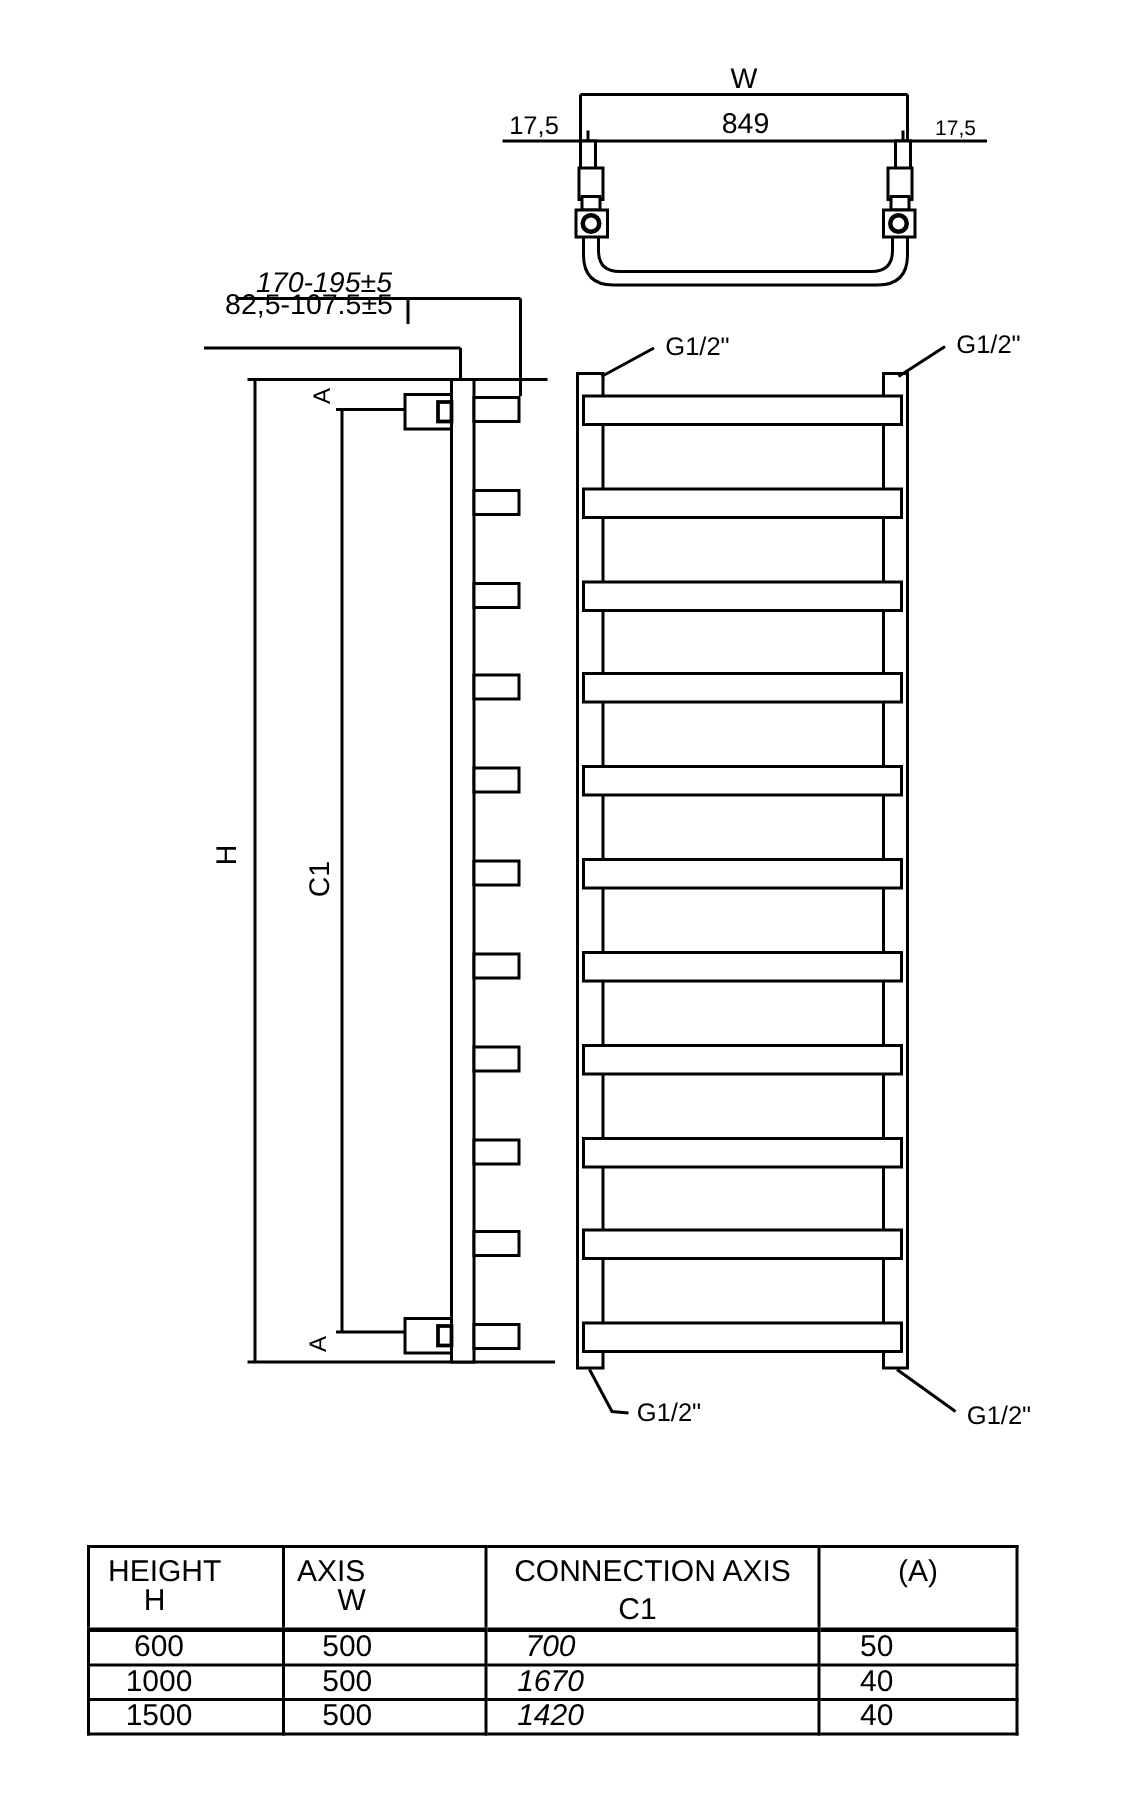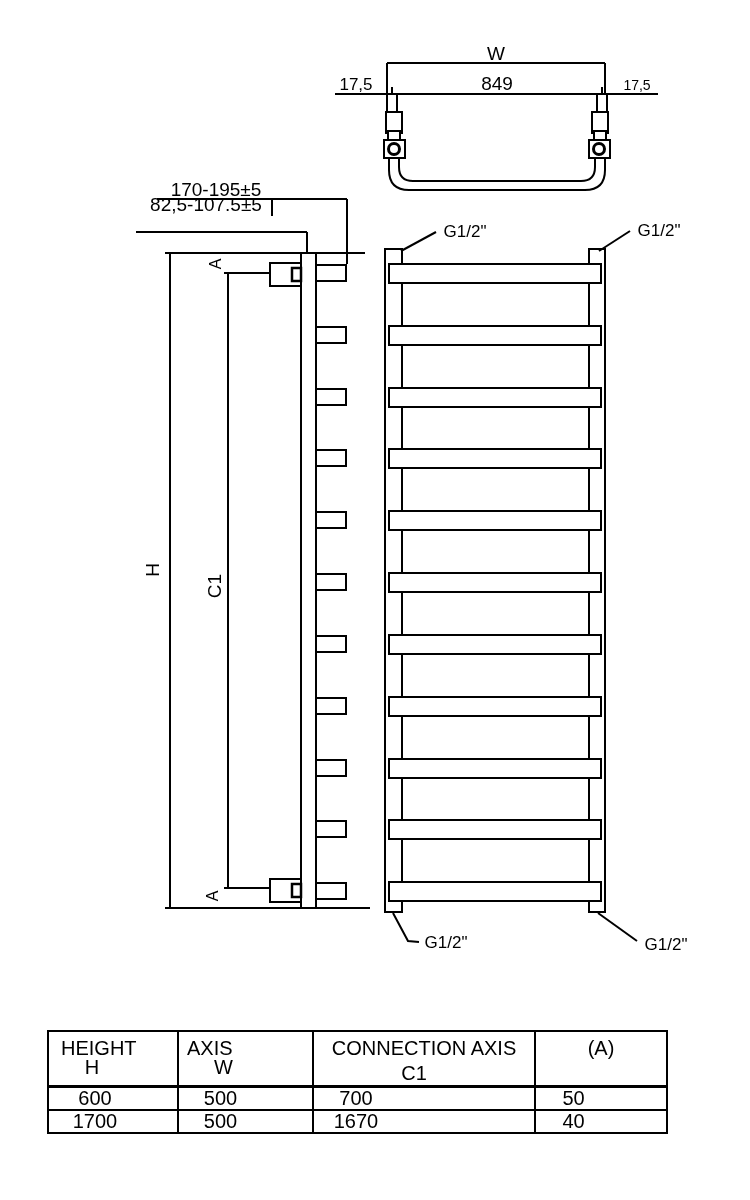--- a/index.html
+++ b/index.html
@@ -19,21 +19,21 @@
     color:#000;
     white-space:nowrap;
     line-height:1;
   }
   .lbl.rot{transform:translate(-50%,-50%) rotate(-90deg);}
   .fs17{font-size:17px;}
   .fs16{font-size:16px;}
   .fs14{font-size:14px;}
   
   #spec-table{
-    position:absolute;left:47px;top:1030px;
+    position:absolute;left:58px;top:1030px;
     border-collapse:collapse;
     table-layout:fixed;
     width:619px;
   }
   #spec-table th,#spec-table td{
     border:2px solid #000;
     font-weight:normal;
     font-size:20px;
     padding:0;
     overflow:hidden;
@@ -57,21 +57,21 @@
   .th4 .th-line1{text-align:center;}
   .th-line2{
     position:absolute;left:0;width:100%;
     text-align:center;box-sizing:border-box;
   }
   .th1 .th-line2{bottom:6px;padding-right:42px;}
   .th2 .th-line2{bottom:6px;padding-right:44px;}
   .th3 .th-line2{bottom:0px;padding-right:20px;}
   .td1{padding-right:36px !important;}
   .td2{padding-right:50px !important;}
-  .td3{padding-right:136px !important;}
+  .td3{padding-right:136px !important;font-style:italic;}
   .td4{padding-right:55px !important;}
 </style>
 </head>
 <body>
 
 <div id="canvas">
 
   <svg id="drawing-svg" width="750" height="1200" viewBox="0 0 750 1200" fill="none" stroke="#000" stroke-width="2">
 
     <g>
@@ -156,21 +156,21 @@
       <polyline points="393,913 408,941 419,942"></polyline>
       <polyline points="598,913 637,941"></polyline>
     </g>
   </svg>
 
   <span class="lbl" style="left:496px;top:53px;">W</span>
   <span class="lbl" style="left:497px;top:83px;">849</span>
   <span class="lbl fs17" style="left:356px;top:84px;">17,5</span>
   <span class="lbl fs14" style="left:637px;top:85px;">17,5</span>
 
-  <span class="lbl" style="left:216px;top:189px;">170-195±5</span>
+  <span class="lbl" style="left:216px;top:189px;font-style:italic;">170-195±5</span>
   <span class="lbl" style="left:206px;top:204px;">82,5-107.5±5</span>
   <span class="lbl rot" style="left:152px;top:570px;">H</span>
   <span class="lbl rot" style="left:214px;top:586px;">C1</span>
   <span class="lbl rot fs16" style="left:216px;top:264px;">A</span>
   <span class="lbl rot fs16" style="left:213px;top:896px;">A</span>
 
   <span class="lbl fs17" style="left:465px;top:231px;">G1/2"</span>
   <span class="lbl fs17" style="left:659px;top:230px;">G1/2"</span>
   <span class="lbl fs17" style="left:446px;top:942px;">G1/2"</span>
   <span class="lbl fs17" style="left:666px;top:944px;">G1/2"</span>
@@ -202,21 +202,27 @@
       </tr>
     </thead>
     <tbody>
       <tr>
         <td class="td1">600</td>
         <td class="td2">500</td>
         <td class="td3">700</td>
         <td class="td4">50</td>
       </tr>
       <tr>
-        <td class="td1">1700</td>
+        <td class="td1">1000</td>
         <td class="td2">500</td>
         <td class="td3">1670</td>
         <td class="td4">40</td>
       </tr>
+      <tr>
+        <td class="td1">1500</td>
+        <td class="td2">500</td>
+        <td class="td3">1420</td>
+        <td class="td4">40</td>
+      </tr>
     </tbody>
   </table>
 
 </div>
 
 </body></html>

